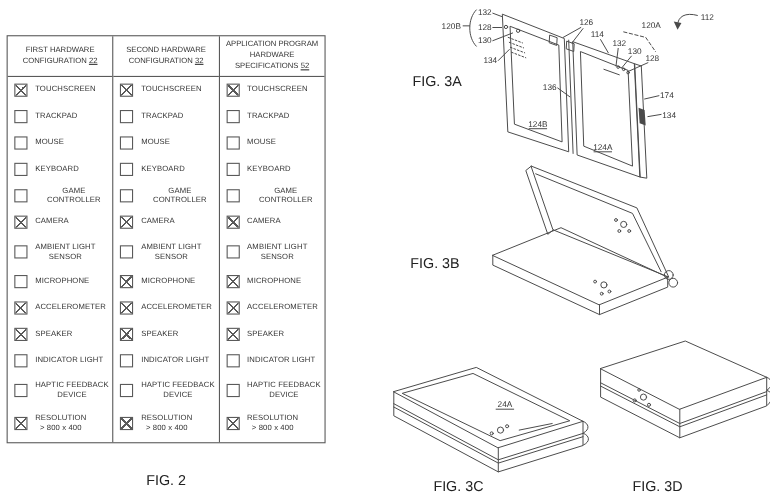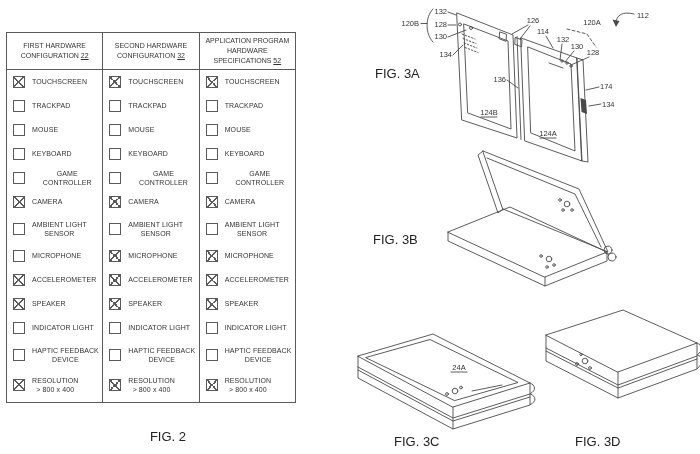--- a/index.html
+++ b/index.html
@@ -16,21 +16,21 @@
   .hdr u{text-underline-offset:1px;}
   .row{display:flex;align-items:center;padding-left:6px;height:24px;box-sizing:border-box;}
   .row.two{height:30px;}
   .cb{width:12px;height:12px;border:1px solid #5a5a5a;flex:0 0 auto;box-sizing:border-box;background:#fff;}
   .cb.checked{background-image:
      linear-gradient(45deg,transparent 45%,#5a5a5a 45%,#5a5a5a 55%,transparent 55%),
      linear-gradient(135deg,transparent 45%,#5a5a5a 45%,#5a5a5a 55%,transparent 55%);}
   .lbl{font-size:7px;margin-left:7px;white-space:pre-line;text-align:center;
        line-height:1.35;letter-spacing:.1px;color:#333;}
   .caption{position:absolute;font-size:13px;color:#222;}
-  #cap2{left:116px;top:429px;width:70px;text-align:right;}
+  #cap2{left:116px;top:429px;width:70px;text-align:center;}
   
   #figs{position:absolute;left:355px;top:0;width:345px;height:454px;}
   #figs path,#figs circle{fill:none;stroke:#4a4a4a;stroke-width:.9;
        stroke-linejoin:round;stroke-linecap:round;}
   #figs .fill{fill:#4a4a4a;stroke:none;}
   #figs text{font-family:"Liberation Sans",sans-serif;font-size:7.5px;fill:#333;stroke:none;}
   #figs text.cap{font-size:13px;fill:#222;}
 </style>
 </head>
 <body>

